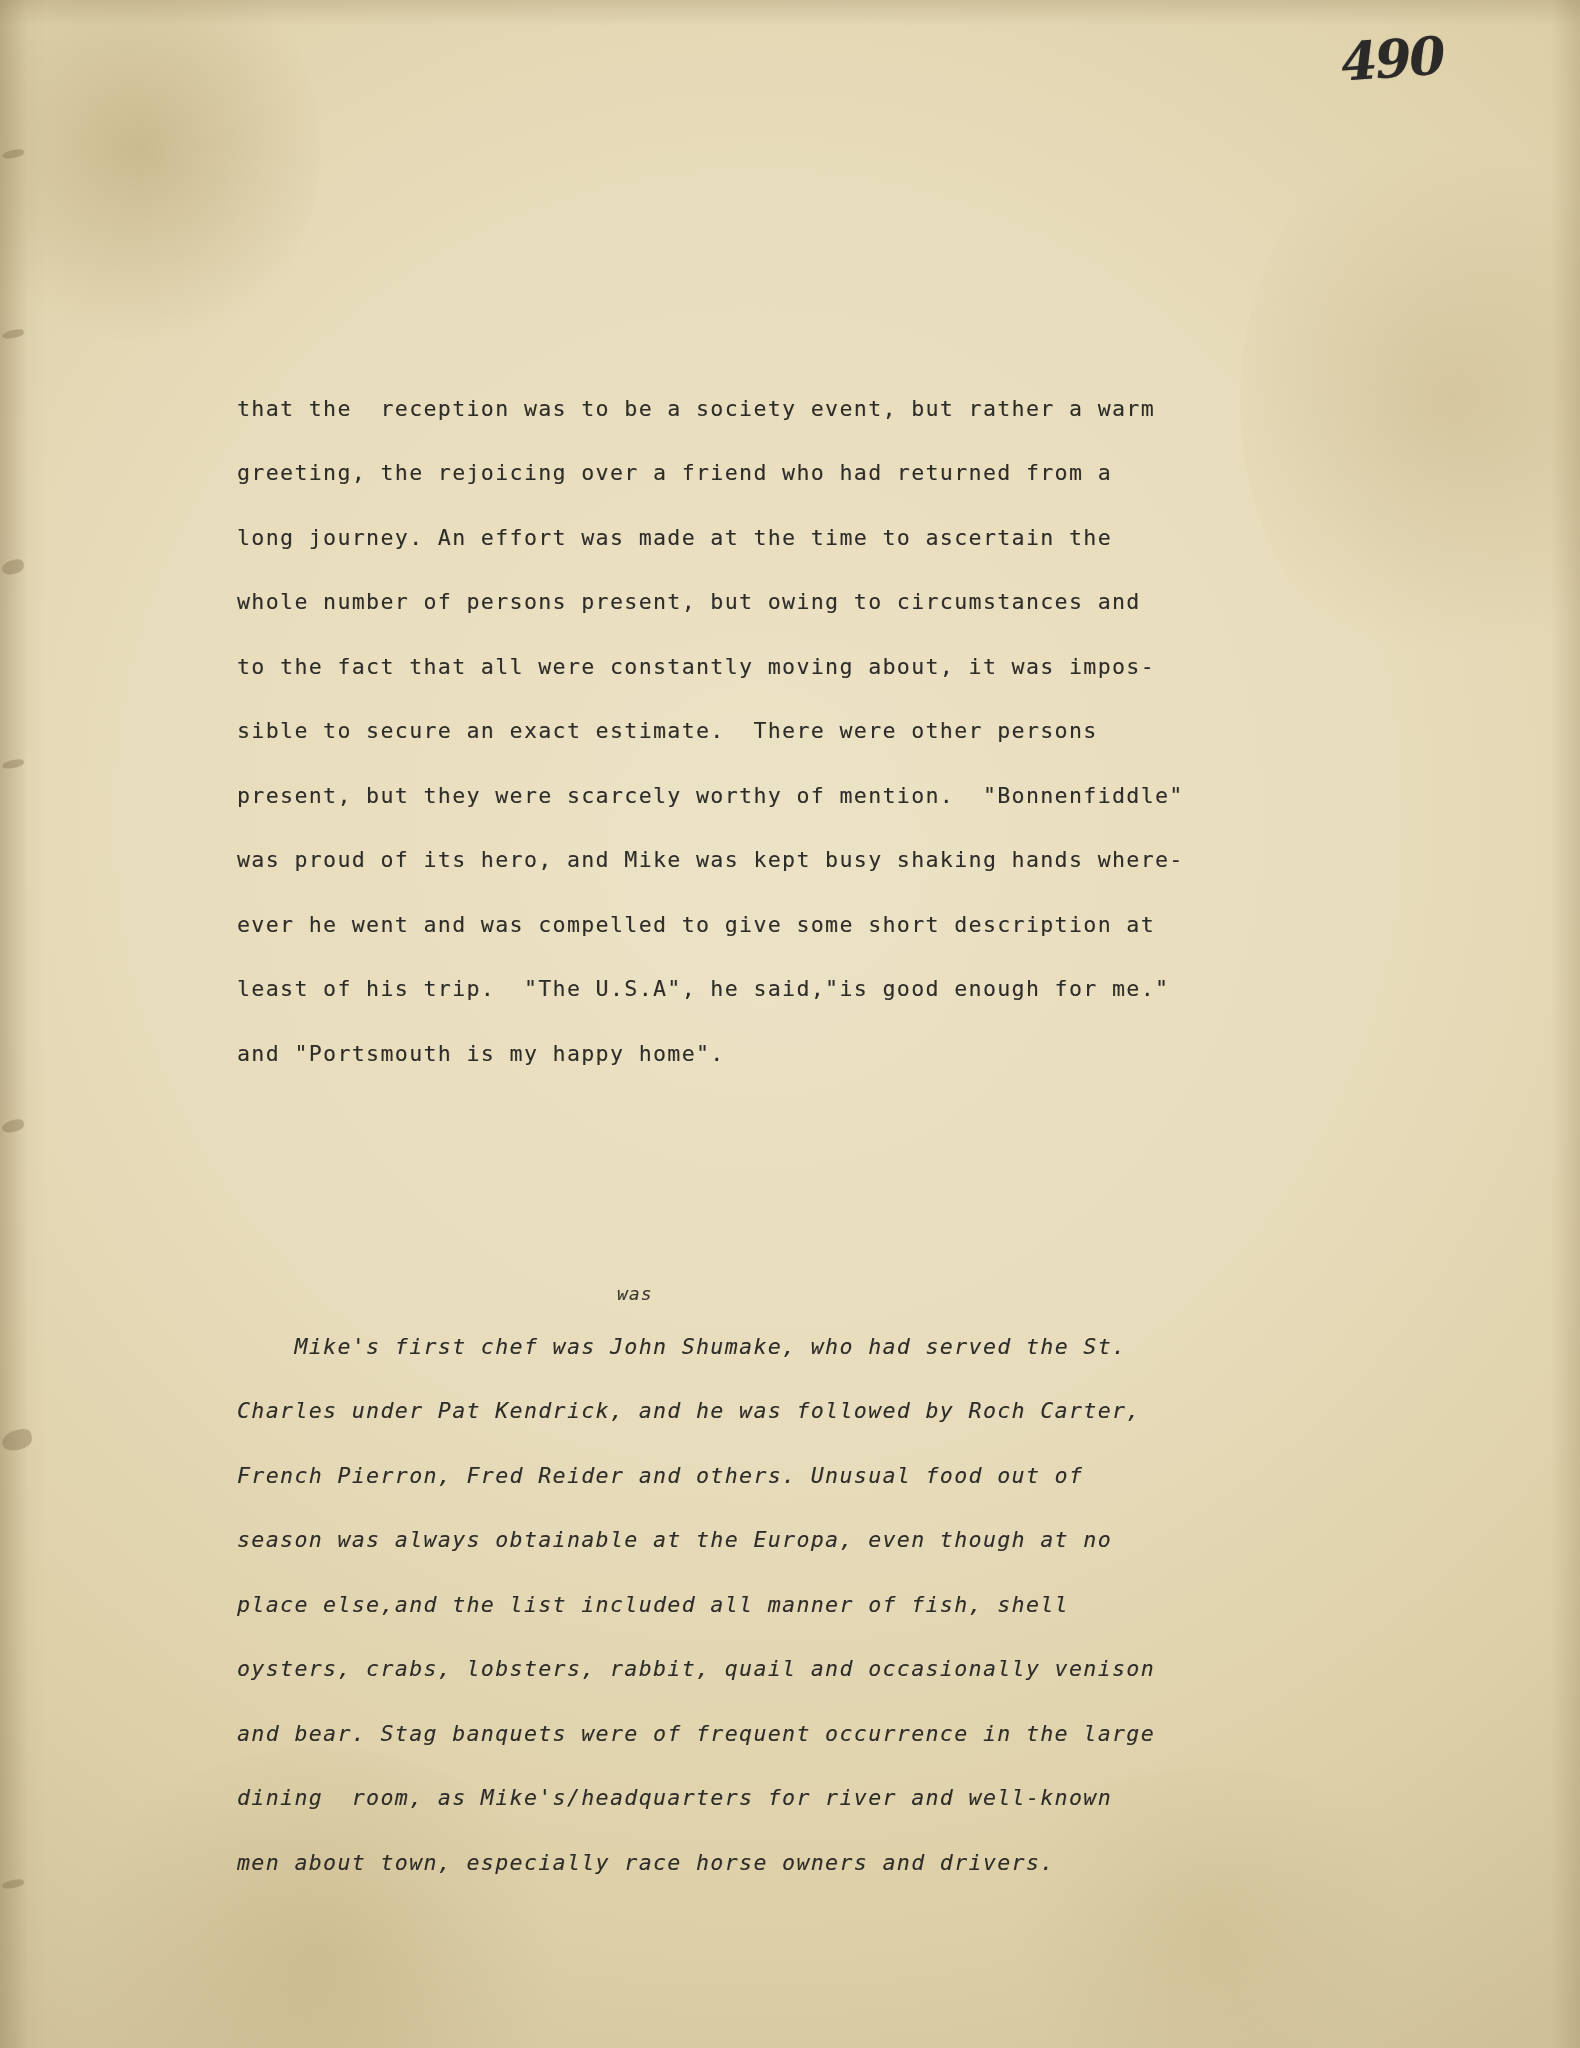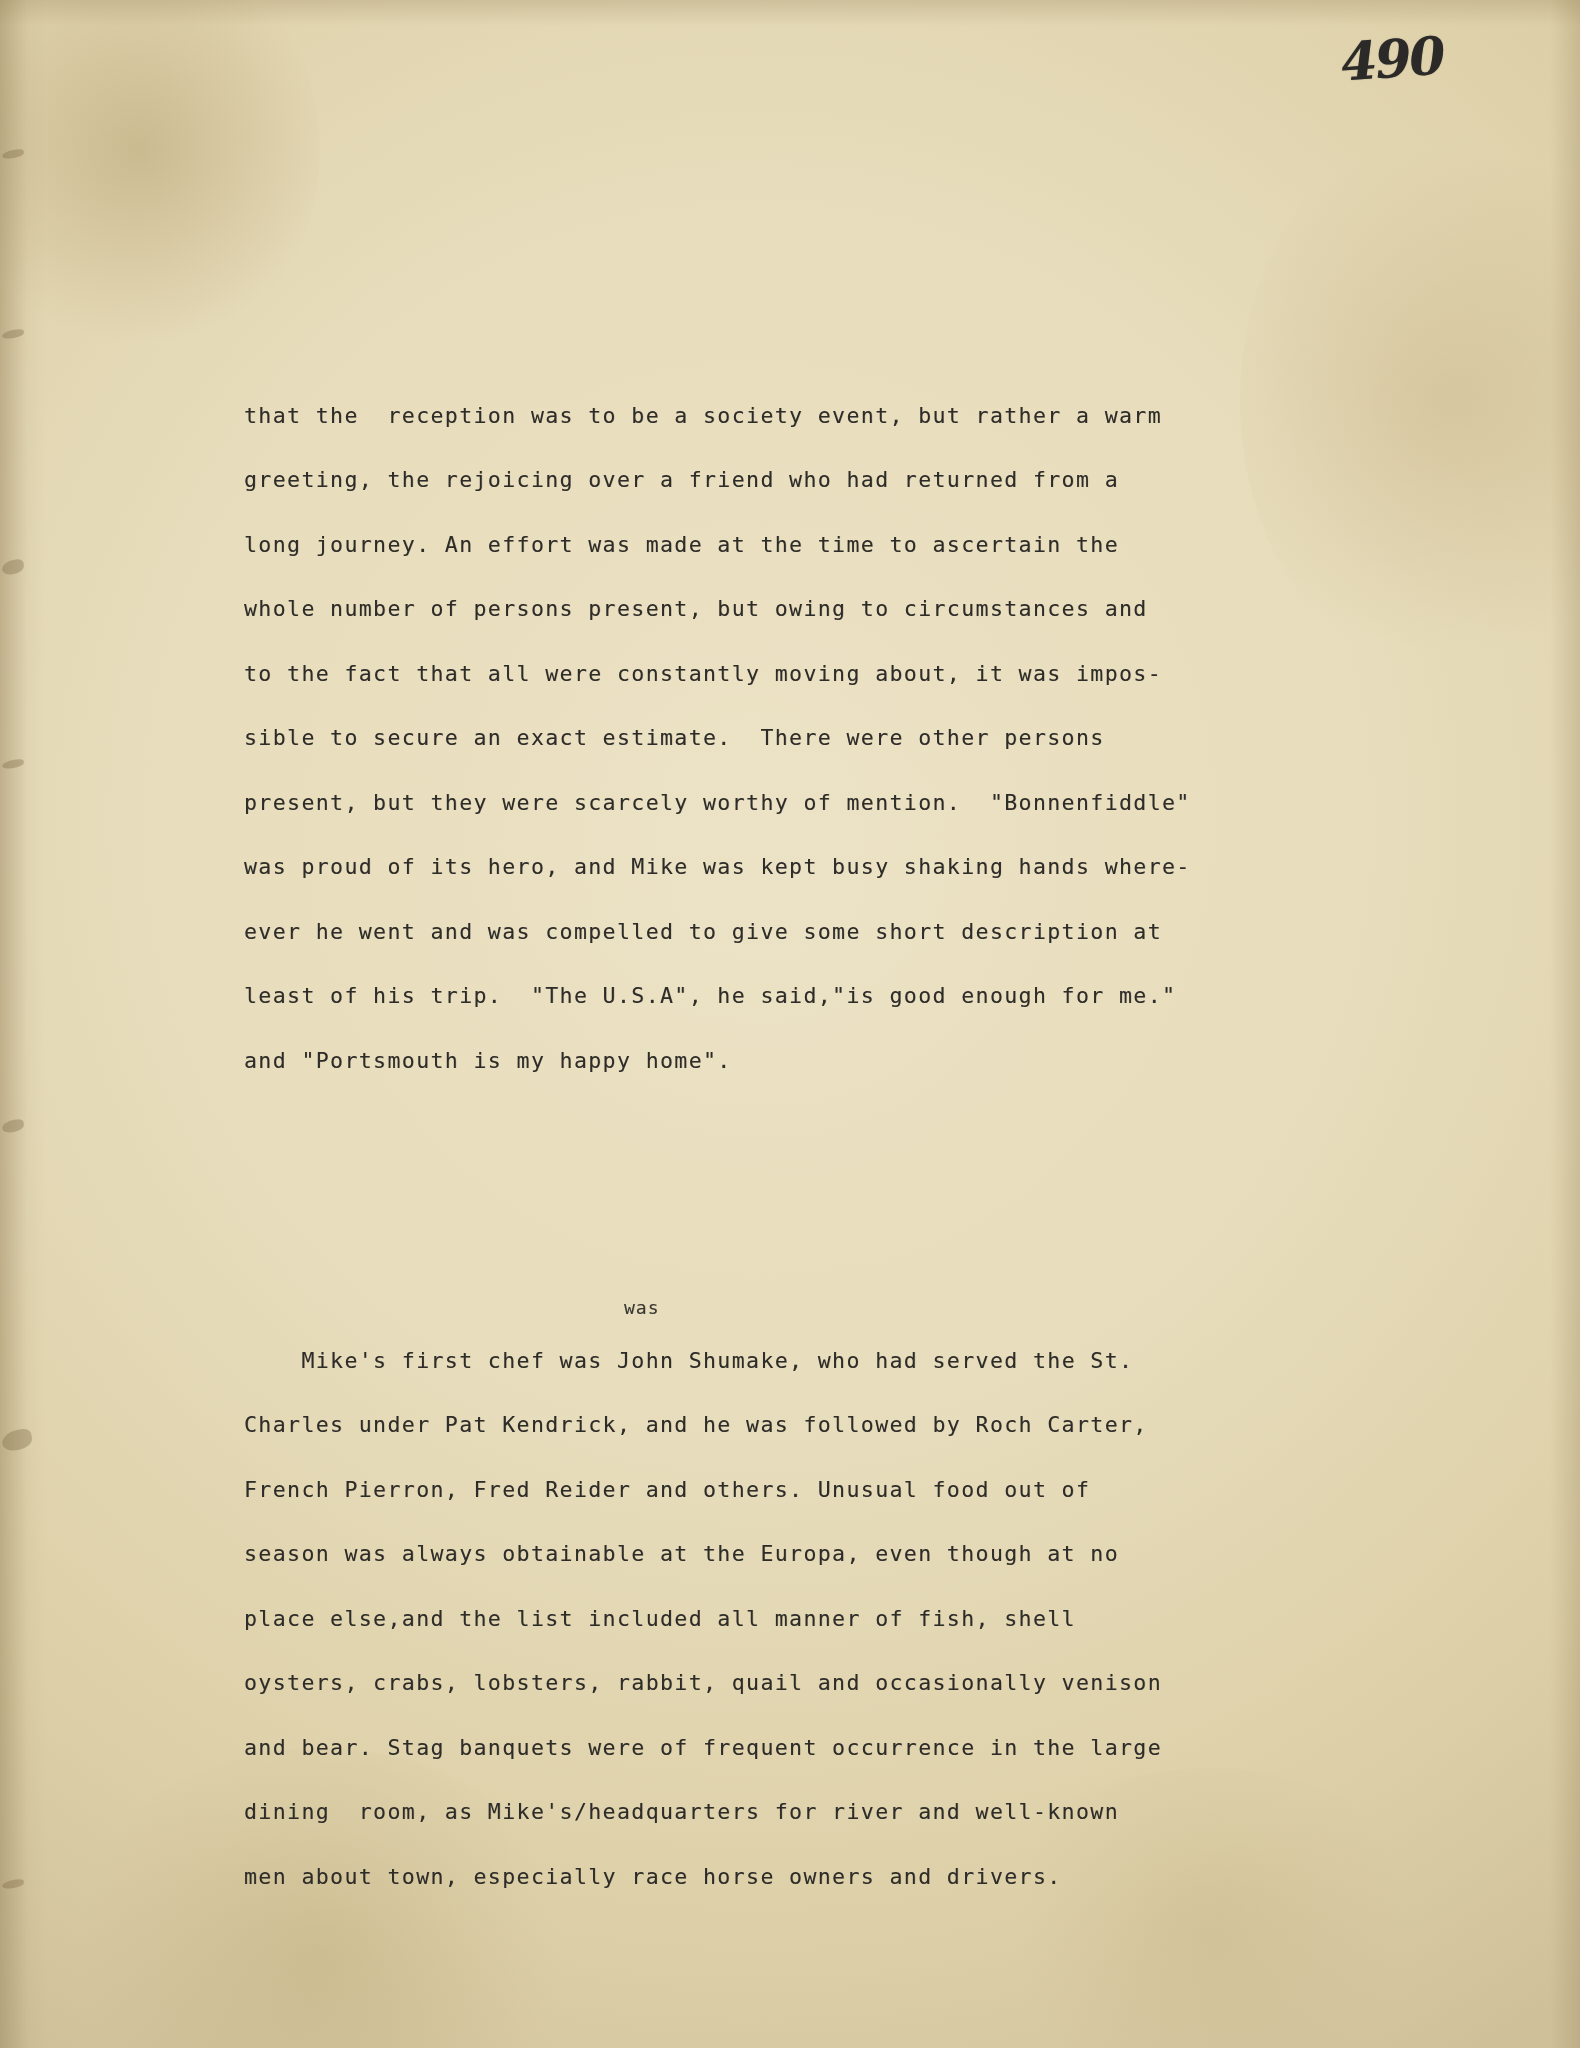--- a/index.html
+++ b/index.html
@@ -97,27 +97,27 @@
     width: 1200px;
     color: #2e2c29;
     font-family: "DejaVu Sans Mono", monospace;
     font-size: 21.5px;
     line-height: 64.5px;
     letter-spacing: 1.4px;
     white-space: pre-wrap;
     text-shadow: 0.4px 0.3px 0 rgba(60,55,48,0.30);
   }
   .para {
-    margin: 12px;
+    margin: 5px;
     white-space: pre-wrap;
   }
   .para + .para {
     margin-top: 30px;
   }
-  .p2 { margin-top: 32px; }
+  .p2 { margin-top: 32px; font-style: italic; }
 
   
   .insert-line {
     position: relative;
   }
   .insert {
     position: absolute;
     left: 380px;
     top: -30px;
     font-size: 18px;

